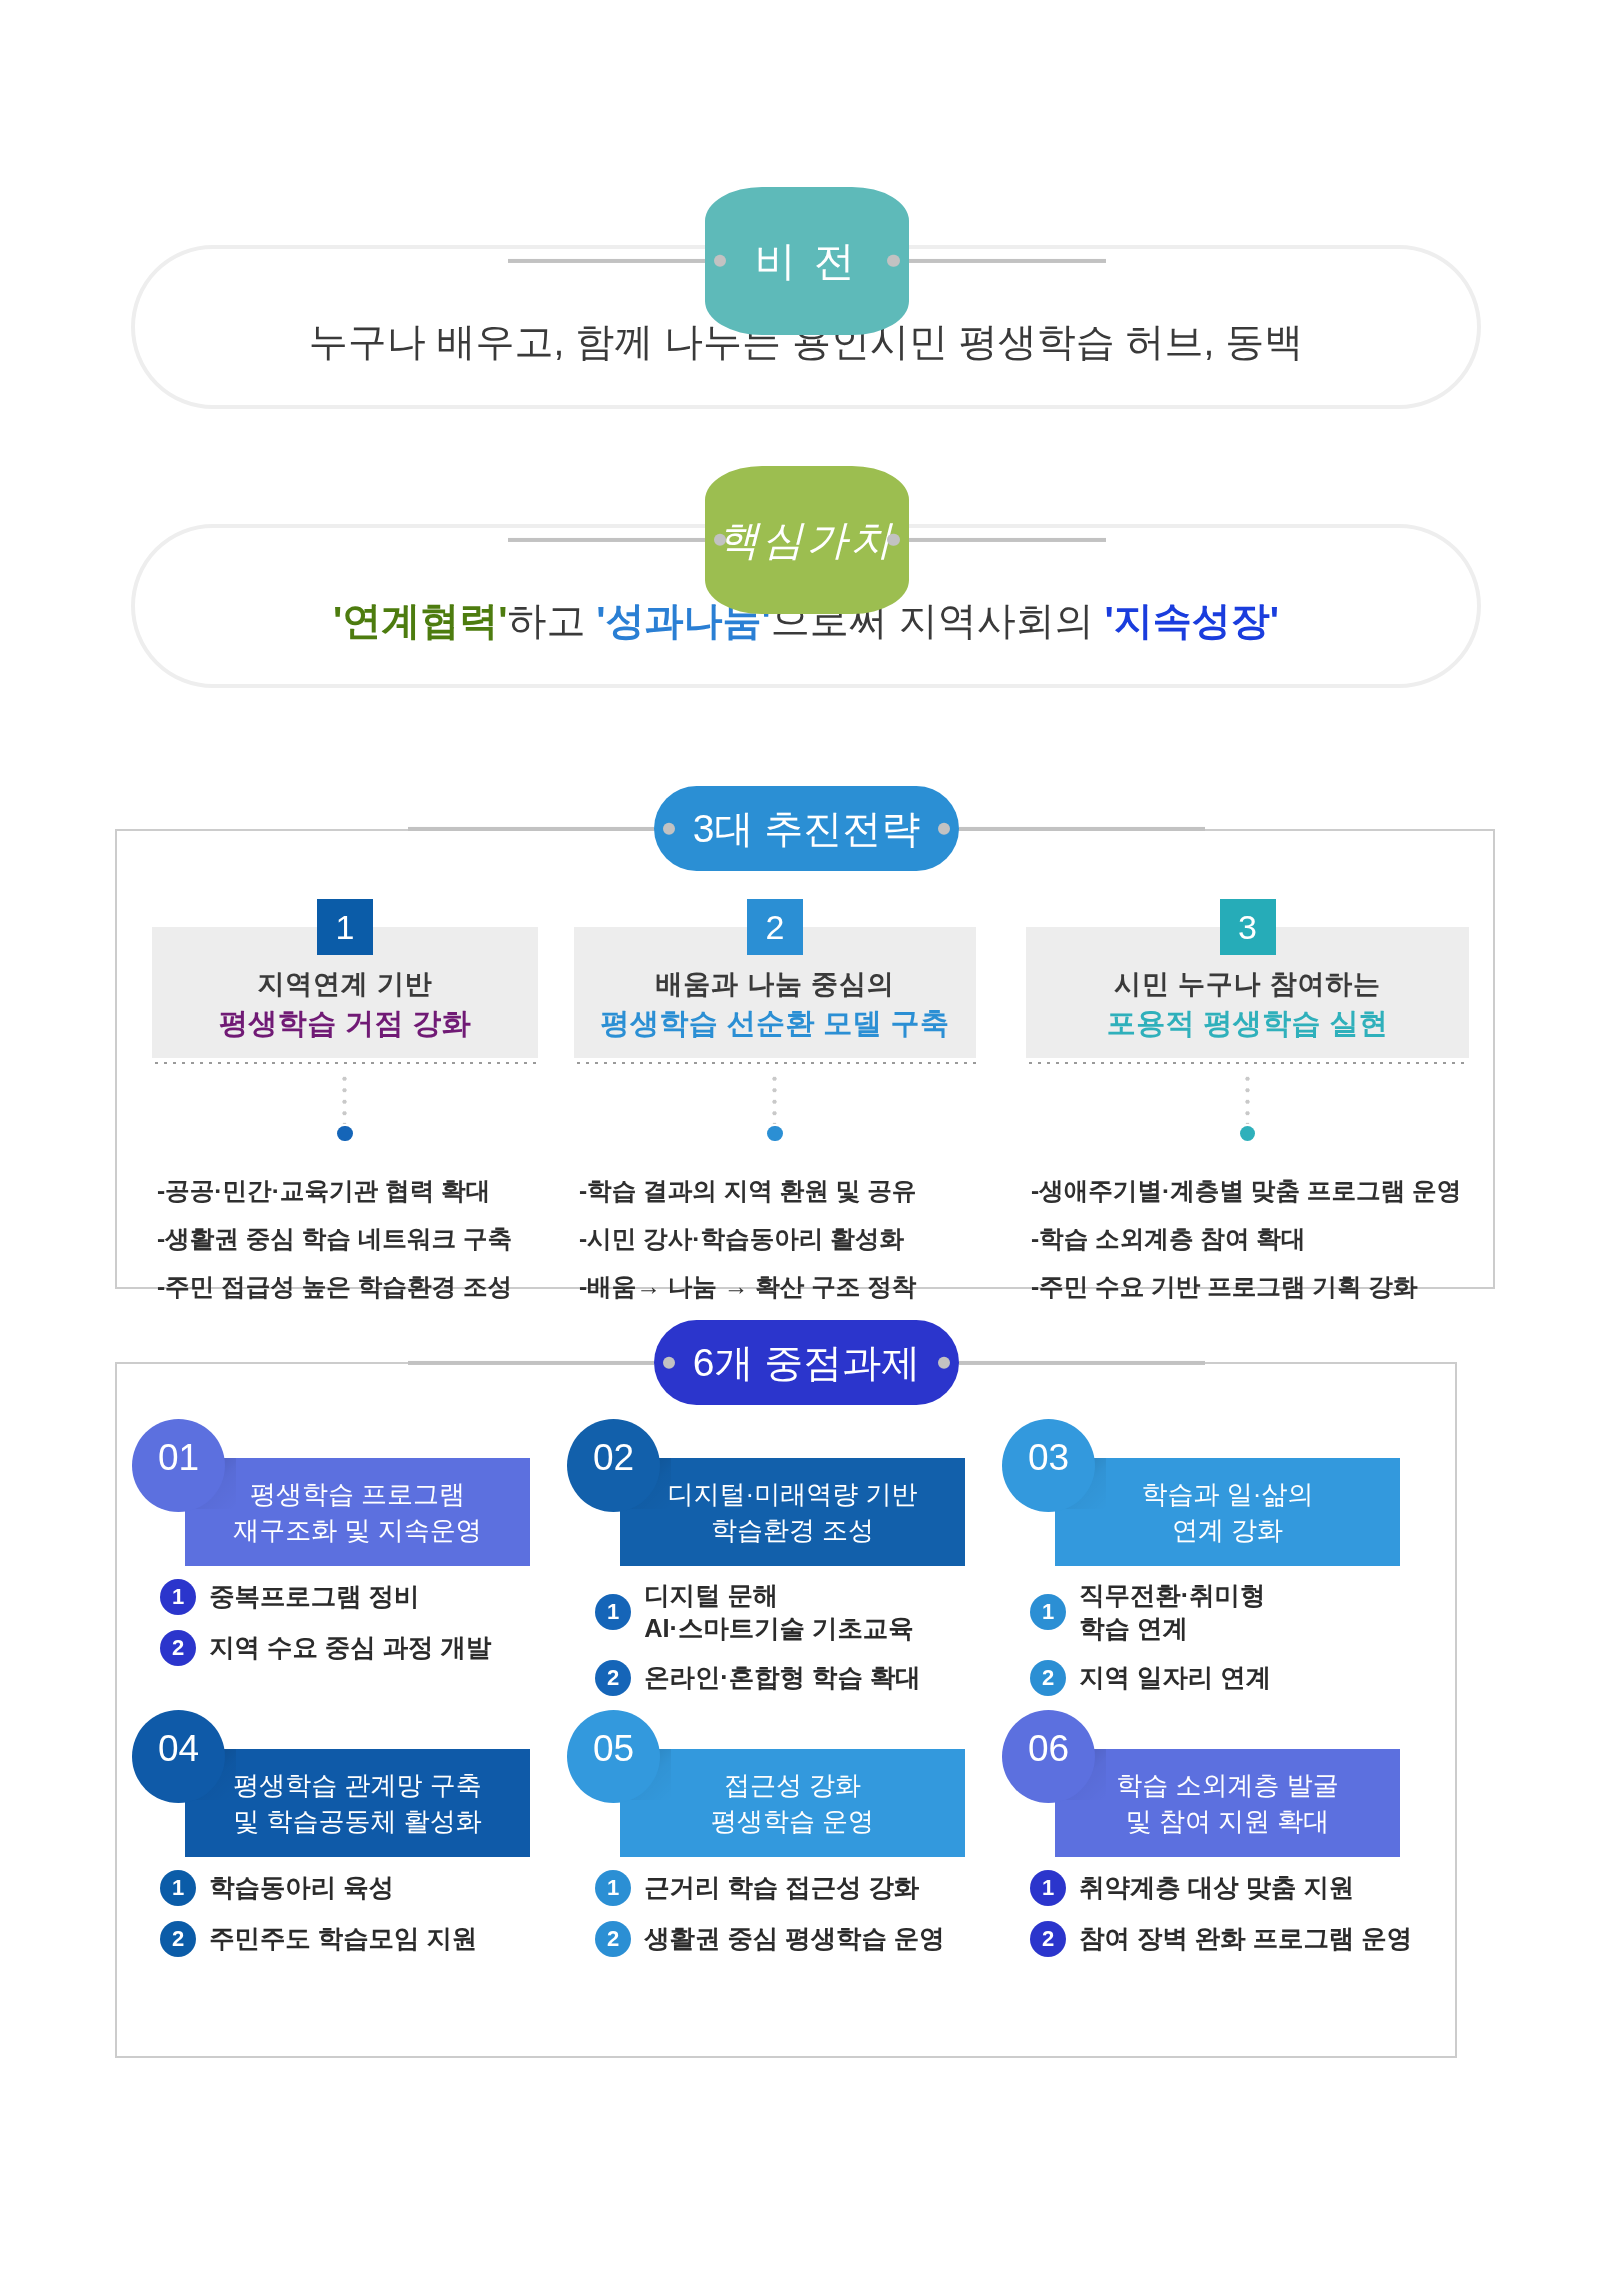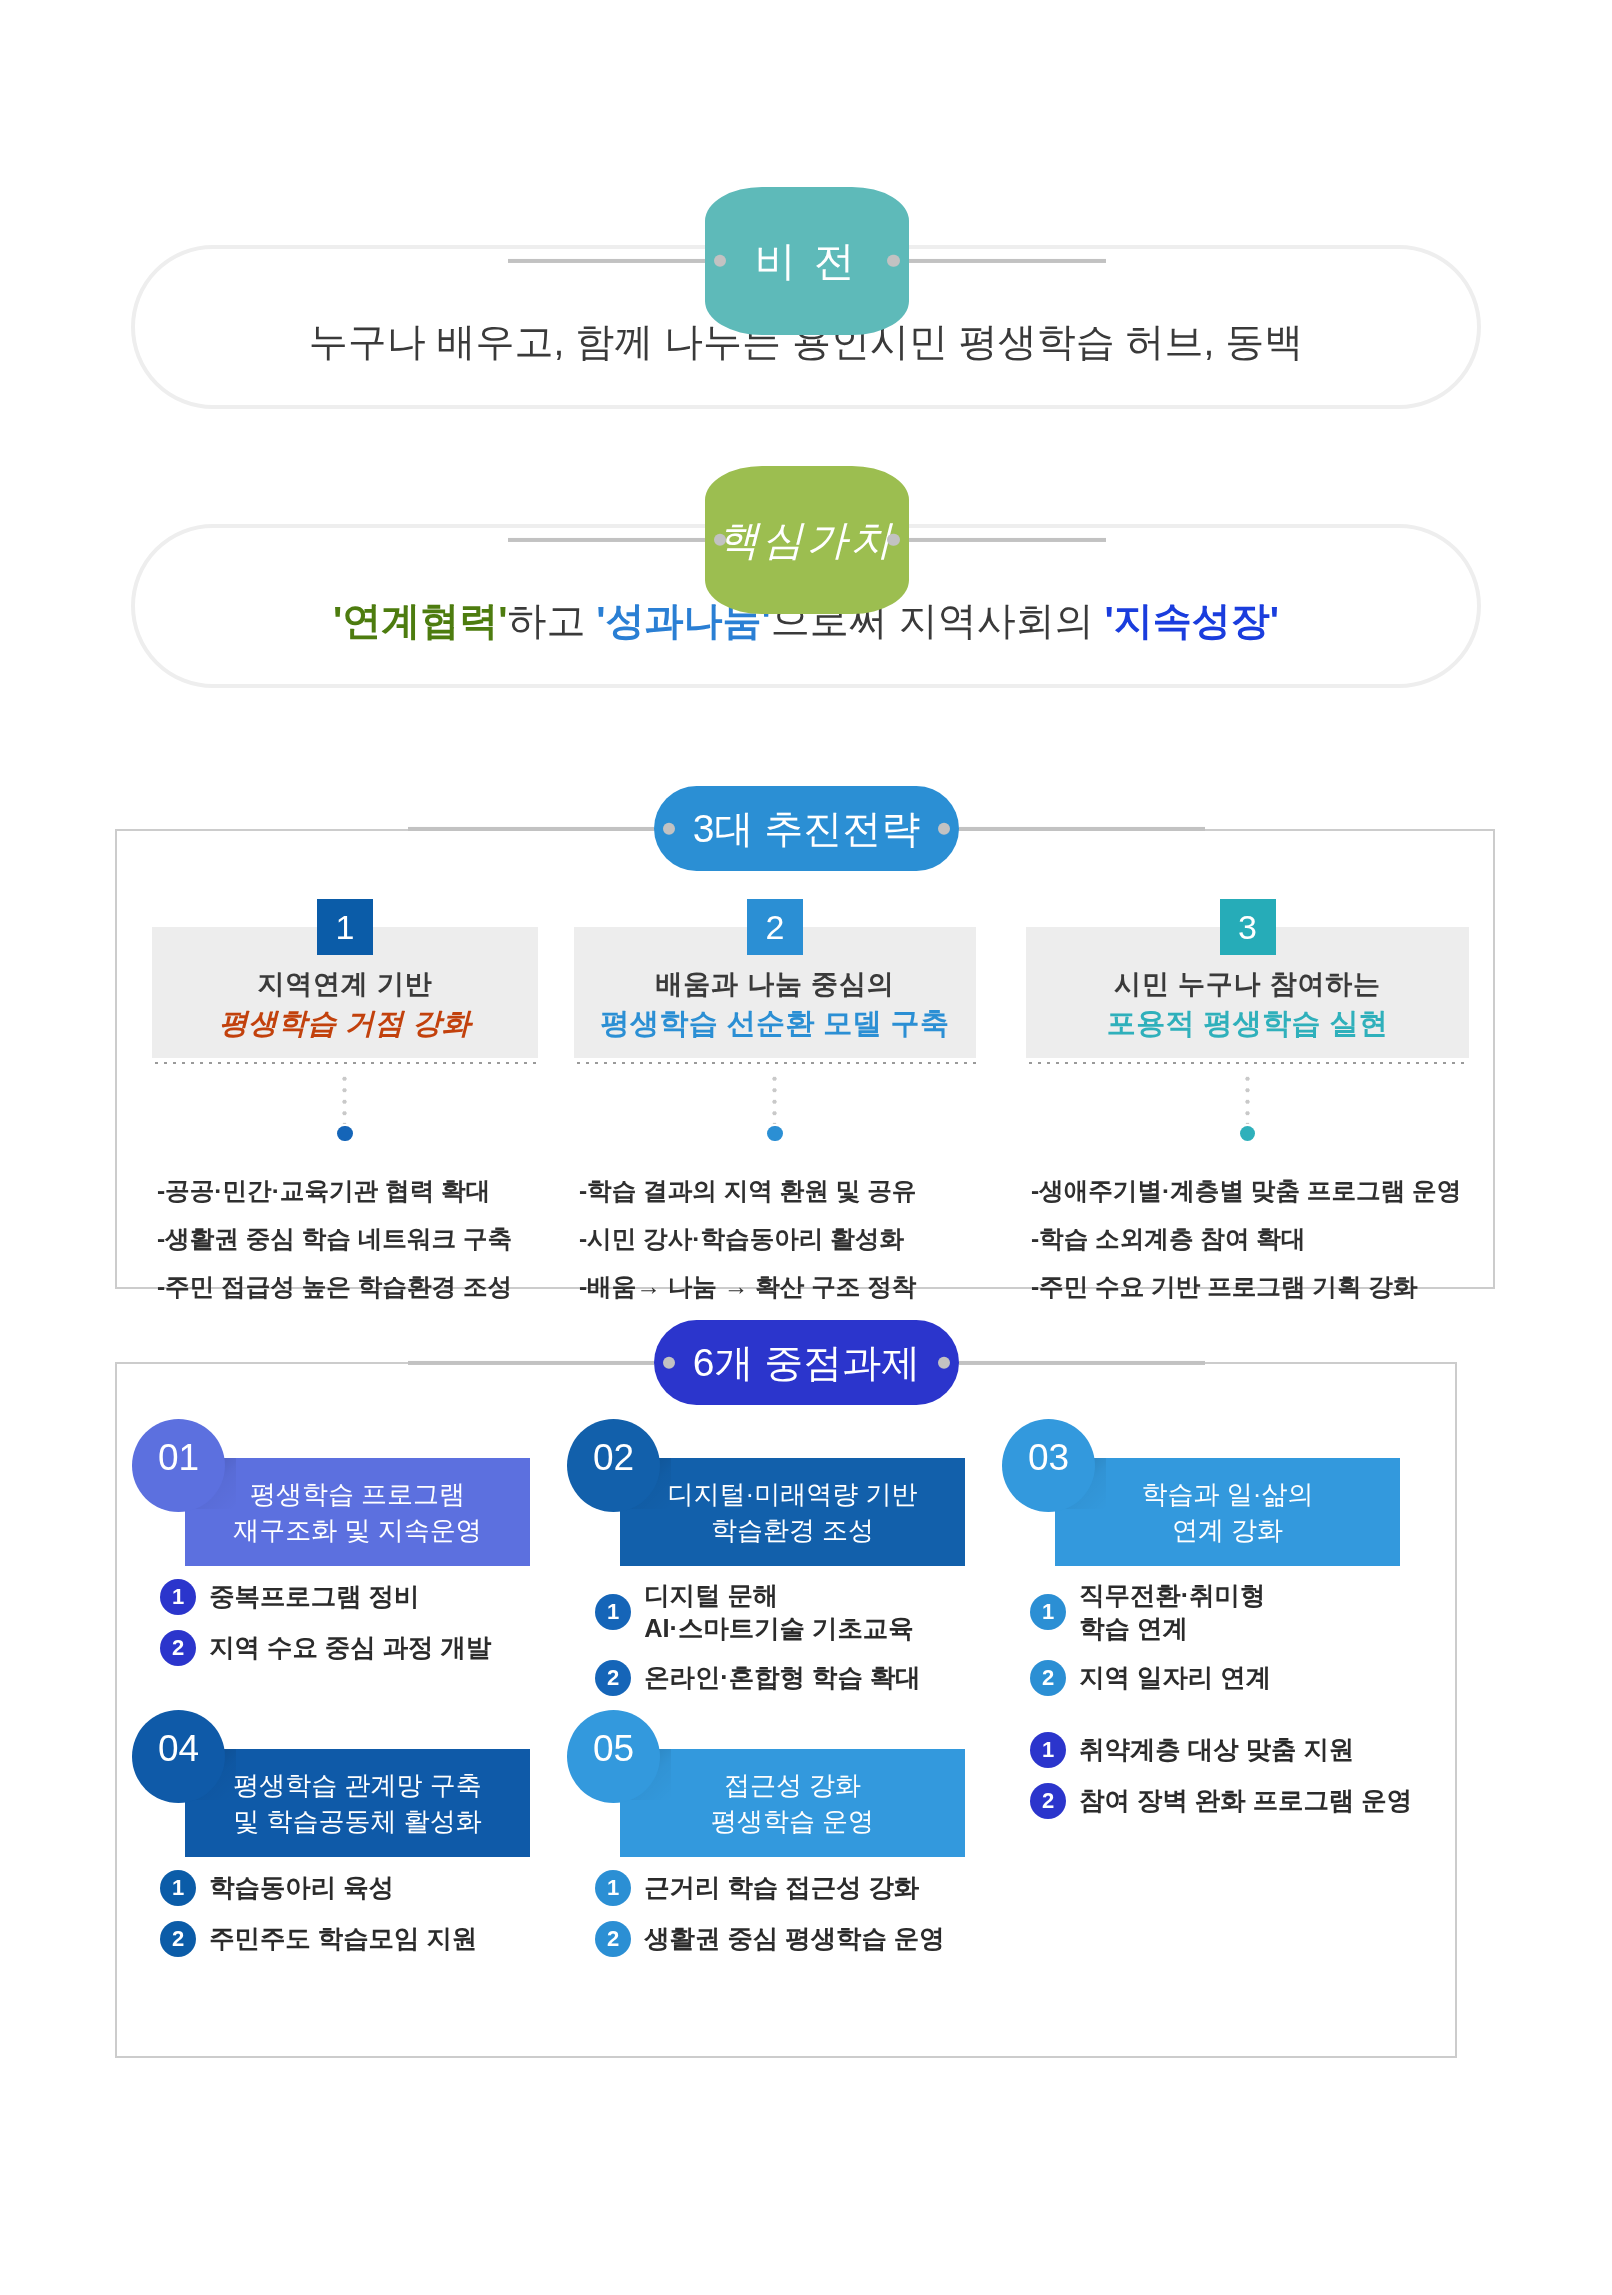--- a/index.html
+++ b/index.html
@@ -300,21 +300,21 @@
   <div class="pill-wrap" style="top:786px; height:85px;">
     <div class="pill round-pill" id="strategies-pill" style="background: rgb(43, 143, 212);">
       <span class="conn left"></span>
       <span>3대 추진전략</span>
       <span class="conn right"></span>
     </div>
   </div>
   <div id="strategies-root">
       <div class="strategy-col" style="left: 152px; width: 386px;"><div class="strat-badge" style="background: rgb(11, 92, 168);">1</div><div class="strat-titlebox">
           <div class="strat-title-1">지역연계 기반</div>
-          <div class="strat-title-2" style="color: #c2410c; font-style: italic;">평생학습 거점 강화</div>
+          <div class="strat-title-2" style="color: #701a75;">평생학습 거점 강화</div>
         </div><div class="strat-dashed"></div><div class="strat-stem"></div><div class="strat-dot" style="background: rgb(21, 101, 184);"></div><ul class="strat-list">
           <li>-공공·민간·교육기관 협력 확대</li>
           <li>-생활권 중심 학습 네트워크 구축</li>
           <li>-주민 접급성 높은 학습환경 조성</li>
         </ul></div>
       <div class="strategy-col" style="left: 574px; width: 402px;"><div class="strat-badge" style="background: rgb(43, 143, 212);">2</div><div class="strat-titlebox">
           <div class="strat-title-1">배움과 나눔 중심의</div>
           <div class="strat-title-2" style="color: rgb(43, 143, 212);">평생학습 선순환 모델 구축</div>
         </div><div class="strat-dashed"></div><div class="strat-stem"></div><div class="strat-dot" style="background: rgb(43, 143, 212);"></div><ul class="strat-list">
           <li>-학습 결과의 지역 환원 및 공유</li>
@@ -424,20 +424,26 @@
             <div class="idx" style="background: rgb(43, 143, 212);">1</div>
             <div class="txt">근거리 학습 접근성 강화</div>
           </div>
           <div class="task-item">
             <div class="idx" style="background: rgb(43, 143, 212);">2</div>
             <div class="txt">생활권 중심 평생학습 운영</div>
           </div>
         </div>
       </div>
       <div class="task-card" style="left: 1022px; top: 1719px;">
+        <div class="task-head" style="background: rgb(92, 112, 223);">
+          <div class="task-fold"></div>
+          <div class="task-num" style="background: rgb(92, 112, 223);">06</div>
+          <div class="line">학습 소외계층 발굴</div>
+          <div class="line">및 참여 지원 확대</div>
+        </div>
         <div class="task-items">
           <div class="task-item">
             <div class="idx" style="background: rgb(43, 53, 204);">1</div>
             <div class="txt">취약계층 대상 맞춤 지원</div>
           </div>
           <div class="task-item">
             <div class="idx" style="background: rgb(43, 53, 204);">2</div>
             <div class="txt">참여 장벽 완화 프로그램 운영</div>
           </div>
         </div>

